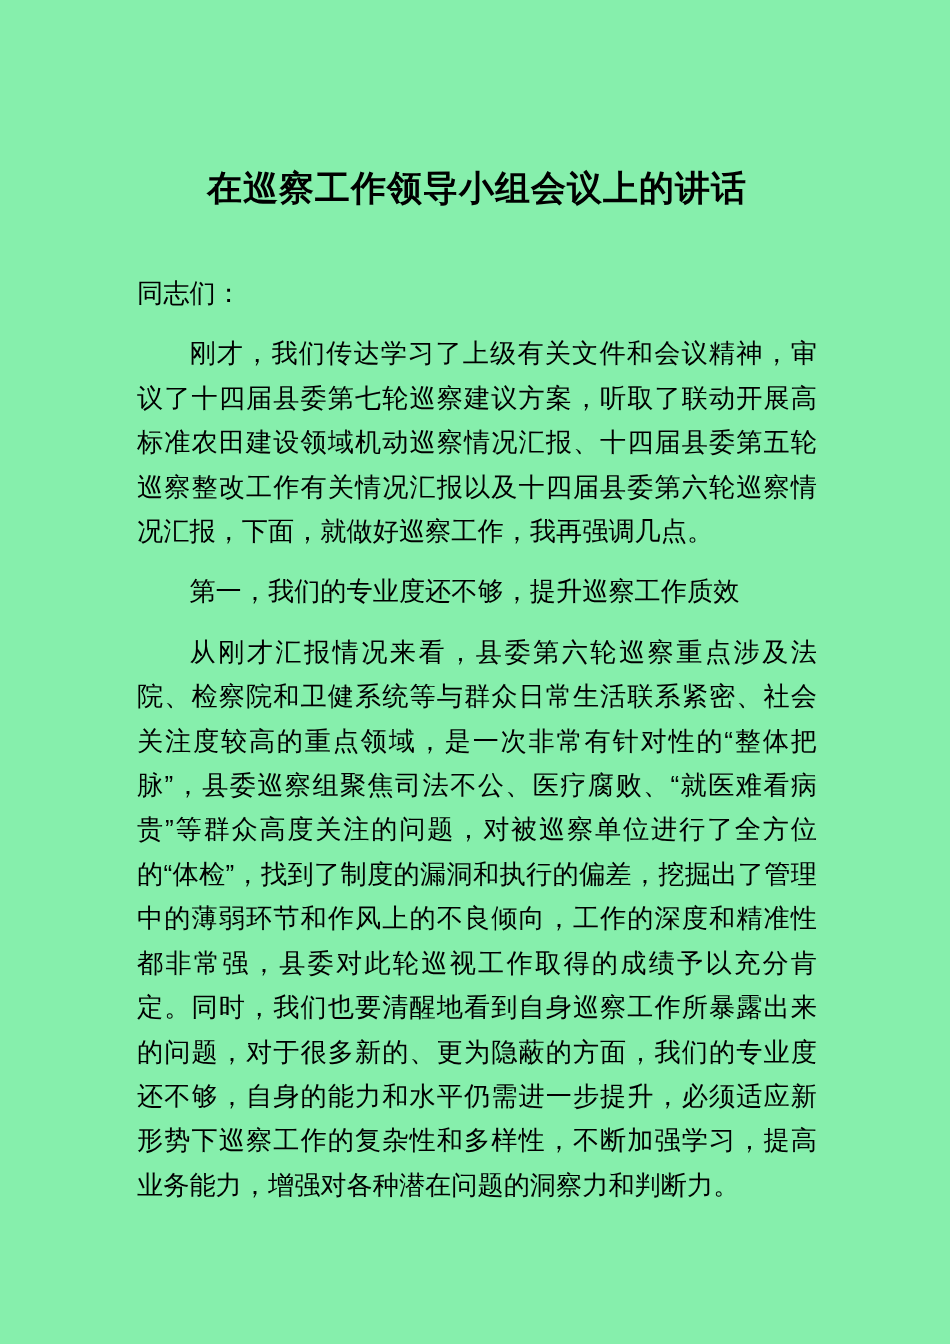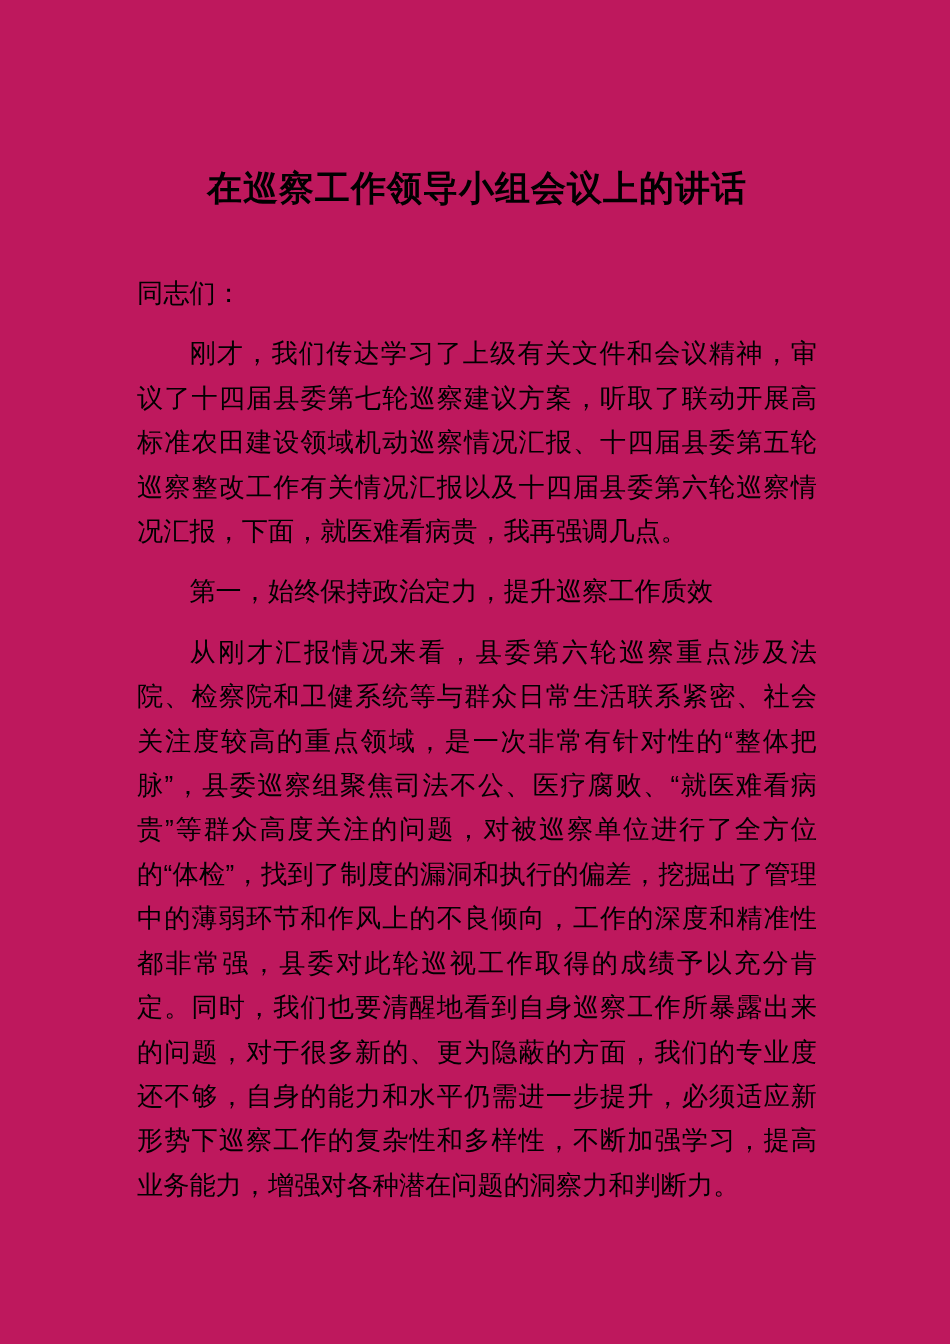--- a/index.html
+++ b/index.html
@@ -4,21 +4,21 @@
 <style>
   html, body {
     margin: 0;
     padding: 0;
     background: #ffffff;
   }
   .page {
     position: relative;
     width: 950px;
     height: 1344px;
-    background: #be185d;
+    background: #86efac;
     color: #000000;
     font-family: "Liberation Sans", sans-serif;
     box-sizing: border-box;
     padding: 163px 117px 0 121px;
     overflow: hidden;
   }
   .doc-title {
     font-size: 35px;
     line-height: 50px;
     font-weight: bold;
@@ -46,19 +46,19 @@
 </style>
 </head>
 <body>
 
 <div class="page">
   <h1 class="doc-title">在巡察工作领导小组会议上的讲话</h1>
 
   <div class="doc-body">
     <p class="salutation">同志们：</p>
 
-    <p class="para-indent">刚才，我们传达学习了上级有关文件和会议精神，审议了十四届县委第七轮巡察建议方案，听取了联动开展高标准农田建设领域机动巡察情况汇报、十四届县委第五轮巡察整改工作有关情况汇报以及十四届县委第六轮巡察情况汇报，下面，就医难看病贵，我再强调几点。</p>
+    <p class="para-indent">刚才，我们传达学习了上级有关文件和会议精神，审议了十四届县委第七轮巡察建议方案，听取了联动开展高标准农田建设领域机动巡察情况汇报、十四届县委第五轮巡察整改工作有关情况汇报以及十四届县委第六轮巡察情况汇报，下面，就做好巡察工作，我再强调几点。</p>
 
-    <p class="para-indent">第一，始终保持政治定力，提升巡察工作质效</p>
+    <p class="para-indent">第一，我们的专业度还不够，提升巡察工作质效</p>
 
     <p class="para-indent">从刚才汇报情况来看，县委第六轮巡察重点涉及法院、检察院和卫健系统等与群众日常生活联系紧密、社会关注度较高的重点领域，是一次非常有针对性的“整体把脉”，县委巡察组聚焦司法不公、医疗腐败、“就医难看病贵”等群众高度关注的问题，对被巡察单位进行了全方位的“体检”，找到了制度的漏洞和执行的偏差，挖掘出了管理中的薄弱环节和作风上的不良倾向，工作的深度和精准性都非常强，县委对此轮巡视工作取得的成绩予以充分肯定。同时，我们也要清醒地看到自身巡察工作所暴露出来的问题，对于很多新的、更为隐蔽的方面，我们的专业度还不够，自身的能力和水平仍需进一步提升，必须适应新形势下巡察工作的复杂性和多样性，不断加强学习，提高业务能力，增强对各种潜在问题的洞察力和判断力。</p>
   </div>
 </div>
 
 </body></html>

